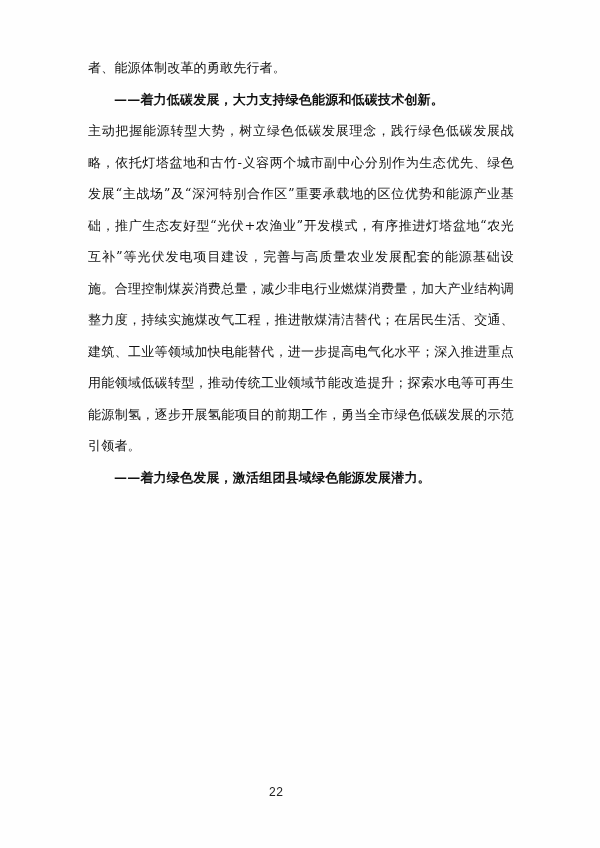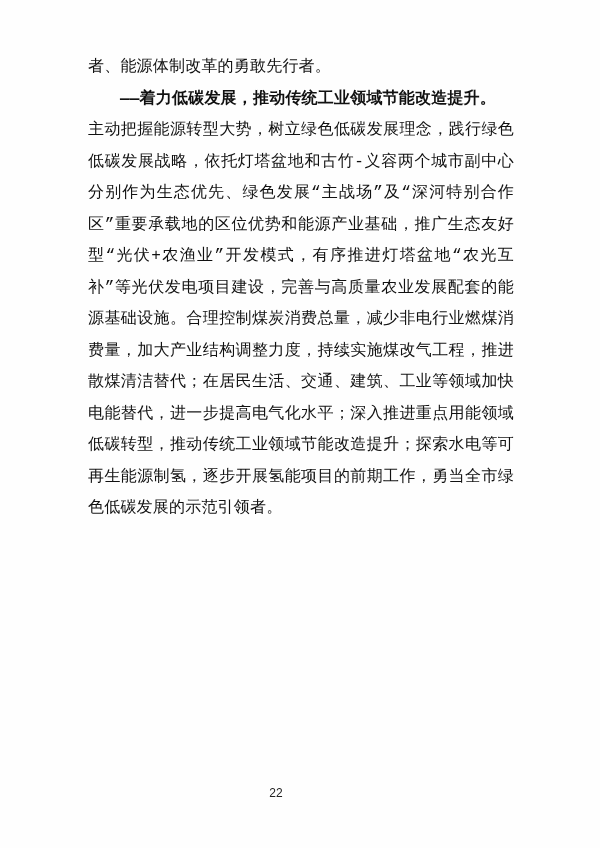--- a/index.html
+++ b/index.html
@@ -24,49 +24,49 @@
     background: #fefefe;
     box-sizing: border-box;
   }
   .content {
     position: absolute;
     left: 88px;
     top: 52px;
     width: 426px;
   }
   .para {
-    font-size: 16px;
+    font-size: 13px;
     line-height: 31.5px;
     text-align: justify;
     text-justify: inter-ideograph;
     margin: 0;
     color: #111111;
     letter-spacing: 0.2px;
-    font-family: Liberation Mono, monospace;
   }
   .para.heading {
     font-weight: bold;
   }
   .para.indent {
     text-indent: 2em;
   }
   .page-number {
     position: absolute;
     left: 0;
     top: 786px;
     width: 552px;
     text-align: center;
     font-size: 12px;
     color: #222222;
-    font-family: Liberation Sans, sans-serif;
+    font-family: Liberation Mono, monospace;
   }
 </style>
 </head>
 <body>
 
 <div class="page">
   <div class="content">
     <p class="para">者、能源体制改革的勇敢先行者。</p>
-    <p class="para heading indent">——着力低碳发展，推动传统工业领域节能改造提升。</p>
+    <p class="para heading indent">——着力低碳发展，大力支持绿色能源和低碳技术创新。</p>
     <p class="para">主动把握能源转型大势，树立绿色低碳发展理念，践行绿色低碳发展战略，依托灯塔盆地和古竹-义容两个城市副中心分别作为生态优先、绿色发展“主战场”及“深河特别合作区”重要承载地的区位优势和能源产业基础，推广生态友好型“光伏+农渔业”开发模式，有序推进灯塔盆地“农光互补”等光伏发电项目建设，完善与高质量农业发展配套的能源基础设施。合理控制煤炭消费总量，减少非电行业燃煤消费量，加大产业结构调整力度，持续实施煤改气工程，推进散煤清洁替代；在居民生活、交通、建筑、工业等领域加快电能替代，进一步提高电气化水平；深入推进重点用能领域低碳转型，推动传统工业领域节能改造提升；探索水电等可再生能源制氢，逐步开展氢能项目的前期工作，勇当全市绿色低碳发展的示范引领者。</p>
+    <p class="para heading indent">——着力绿色发展，激活组团县域绿色能源发展潜力。</p>
   </div>
   <div class="page-number">22</div>
 </div>
 
 </body></html>

